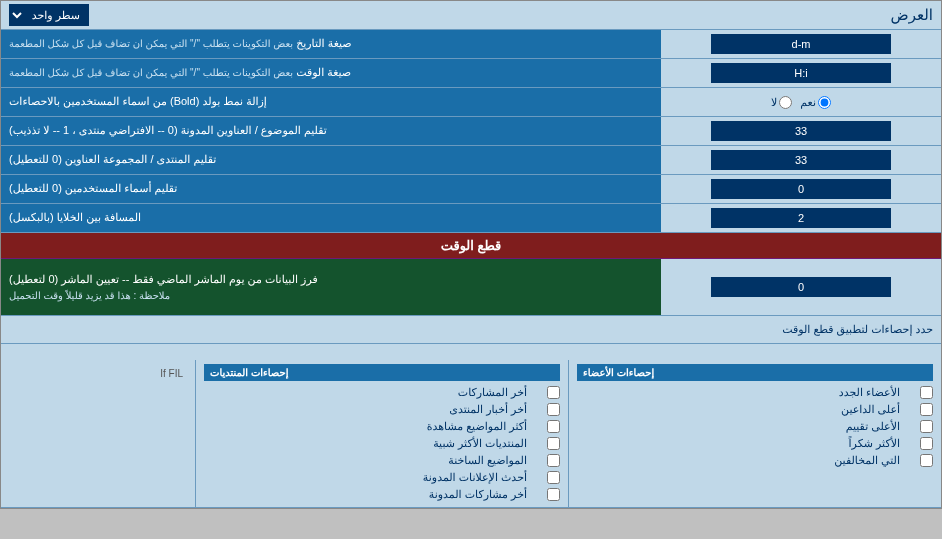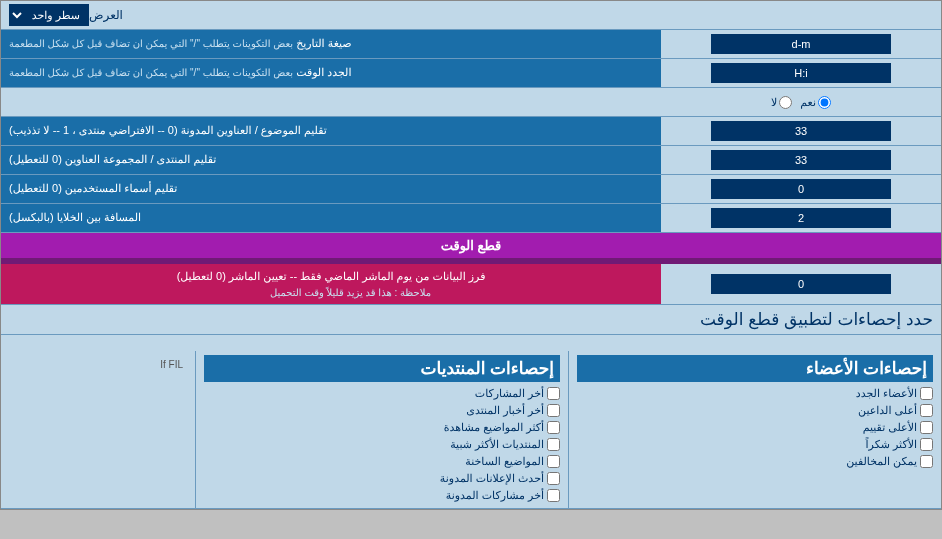--- a/index.html
+++ b/index.html
@@ -53,44 +53,44 @@
       color: #fff;
       border: none;
       padding: 3px 6px;
       text-align: center;
       font-size: 11px;
       width: 180px;
       height: 20px;
     }
 
     .section-header {
-      background: #a21caf;
+      background: #7f1d1d;
       color: #fff;
       font-size: 13px;
       font-weight: bold;
       padding: 5px 10px;
       text-align: center;
-      border-bottom: 6px solid #701a75;
+      border-bottom: 1px solid #701a75;
     }
 
     .header-row {
       display: flex;
       align-items: center;
       justify-content: space-between;
       background: #c0d8e8;
       padding: 3px 8px;
       border-bottom: 1px solid #6a9abf;
       min-height: 28px;
     }
 
     .header-label {
       color: #003366;
-      font-size: 12px;
-      flex: 1;
-      text-align: left;
+      font-size: 15px;
+      flex: 1;
+      text-align: right;
     }
 
     .header-select-area {
       display: flex;
       align-items: center;
       gap: 4px;
     }
 
     .dropdown-select {
       background: #003366;
@@ -141,31 +141,31 @@
       margin-top: 16px;
     }
 
     .stats-col:first-child {
       border-right: none;
     }
 
     .stats-col-header {
       background: #1a6ea8;
       color: #fff;
-      font-size: 17px;
+      font-size: 10px;
       font-weight: bold;
-      text-align: right;
+      text-align: left;
       padding: 3px 6px;
       margin-bottom: 3px;
     }
 
     .stats-item {
       display: flex;
       align-items: flex-end;
-      gap: 3px;
+      gap: 20px;
       padding: 2px 0;
       direction: rtl;
       font-size: 11px;
       color: #003366;
     }
 
     .stats-item input[type="checkbox"] {
       width: 13px;
       height: 13px;
     }
@@ -176,49 +176,48 @@
       background: #c0d8e8;
       padding: 4px 8px;
       border-bottom: 1px solid #6a9abf;
       min-height: 28px;
       gap: 8px;
     }
 
     .limit-label {
       flex: 1;
       color: #003366;
-      font-size: 17px;
+      font-size: 11px;
       text-align: right;
     }
 
     .row-with-note {
       display: flex;
       align-items: stretch;
       border-bottom: 1px solid #6a9abf;
       min-height: 40px;
     }
 
     .row-label-double {
       flex: 1;
-      background: #be185d;
-      color: #fff;
-      padding: 4px 8px;
+      background: #14532d;
+      color: #fff;
+      padding: 12px 8px;
       display: flex;
       flex-direction: column;
-      align-items: center;
+      align-items: flex-end;
       justify-content: center;
       text-align: right;
       font-size: 11px;
       line-height: 1.5;
     }
 
     .note-small {
       font-size: 10px;
       color: #c8e0f0;
-      margin-left: 39px;
     }
   </style>
 </head>
 <body>
 
 <div class="main-container">
 
   <div class="header-row">
     <div class="header-label">العرض</div>
     <div class="header-select-area">
@@ -237,35 +236,36 @@
     <div class="row-label">
       <span>صيغة التاريخ</span>&nbsp;<span style="font-size:10px; color:#c8e0f0;">بعض التكوينات يتطلب "/" التي يمكن ان تضاف قبل كل شكل المطعمة</span>
     </div>
   </div>
 
   <div class="row">
     <div class="row-input">
       <input class="input-field" type="text" value="H:i" style="">
     </div>
     <div class="row-label">
-      <span>الجدد الوقت</span>&nbsp;<span style="font-size:10px; color:#c8e0f0;">بعض التكوينات يتطلب "/" التي يمكن ان تضاف قبل كل شكل المطعمة</span>
+      <span>صيغة الوقت</span>&nbsp;<span style="font-size:10px; color:#c8e0f0;">بعض التكوينات يتطلب "/" التي يمكن ان تضاف قبل كل شكل المطعمة</span>
     </div>
   </div>
 
   <div class="row">
     <div class="row-radio">
       <div class="radio-group">
         <label class="radio-label">
           <input type="radio" name="bold" checked="" style=""> نعم
         </label>
         <label class="radio-label">
           <input type="radio" name="bold" style=""> لا
         </label>
       </div>
     </div>
+    <div class="row-label">إزالة نمط بولد (Bold) من اسماء المستخدمين بالاحصاءات</div>
   </div>
 
   <div class="row">
     <div class="row-input">
       <input class="input-field" type="text" value="33" style="">
     </div>
     <div class="row-label">تقليم الموضوع / العناوين المدونة (0 -- الافتراضي منتدى ، 1 -- لا تذذيب)</div>
   </div>
 
   <div class="row">
@@ -320,21 +320,21 @@
       <div class="stats-item">
         <input type="checkbox" style="">
         <span>الأعلى تقييم</span>
       </div>
       <div class="stats-item">
         <input type="checkbox" style="">
         <span>الأكثر شكراً</span>
       </div>
       <div class="stats-item">
         <input type="checkbox" style="">
-        <span>يمكن المخالفين</span>
+        <span>التي المخالفين</span>
       </div>
     </div>
 
     <div class="stats-col">
       <div class="stats-col-header">إحصاءات المنتديات</div>
       <div class="stats-item">
         <input type="checkbox" style="">
         <span>أخر المشاركات</span>
       </div>
       <div class="stats-item">

